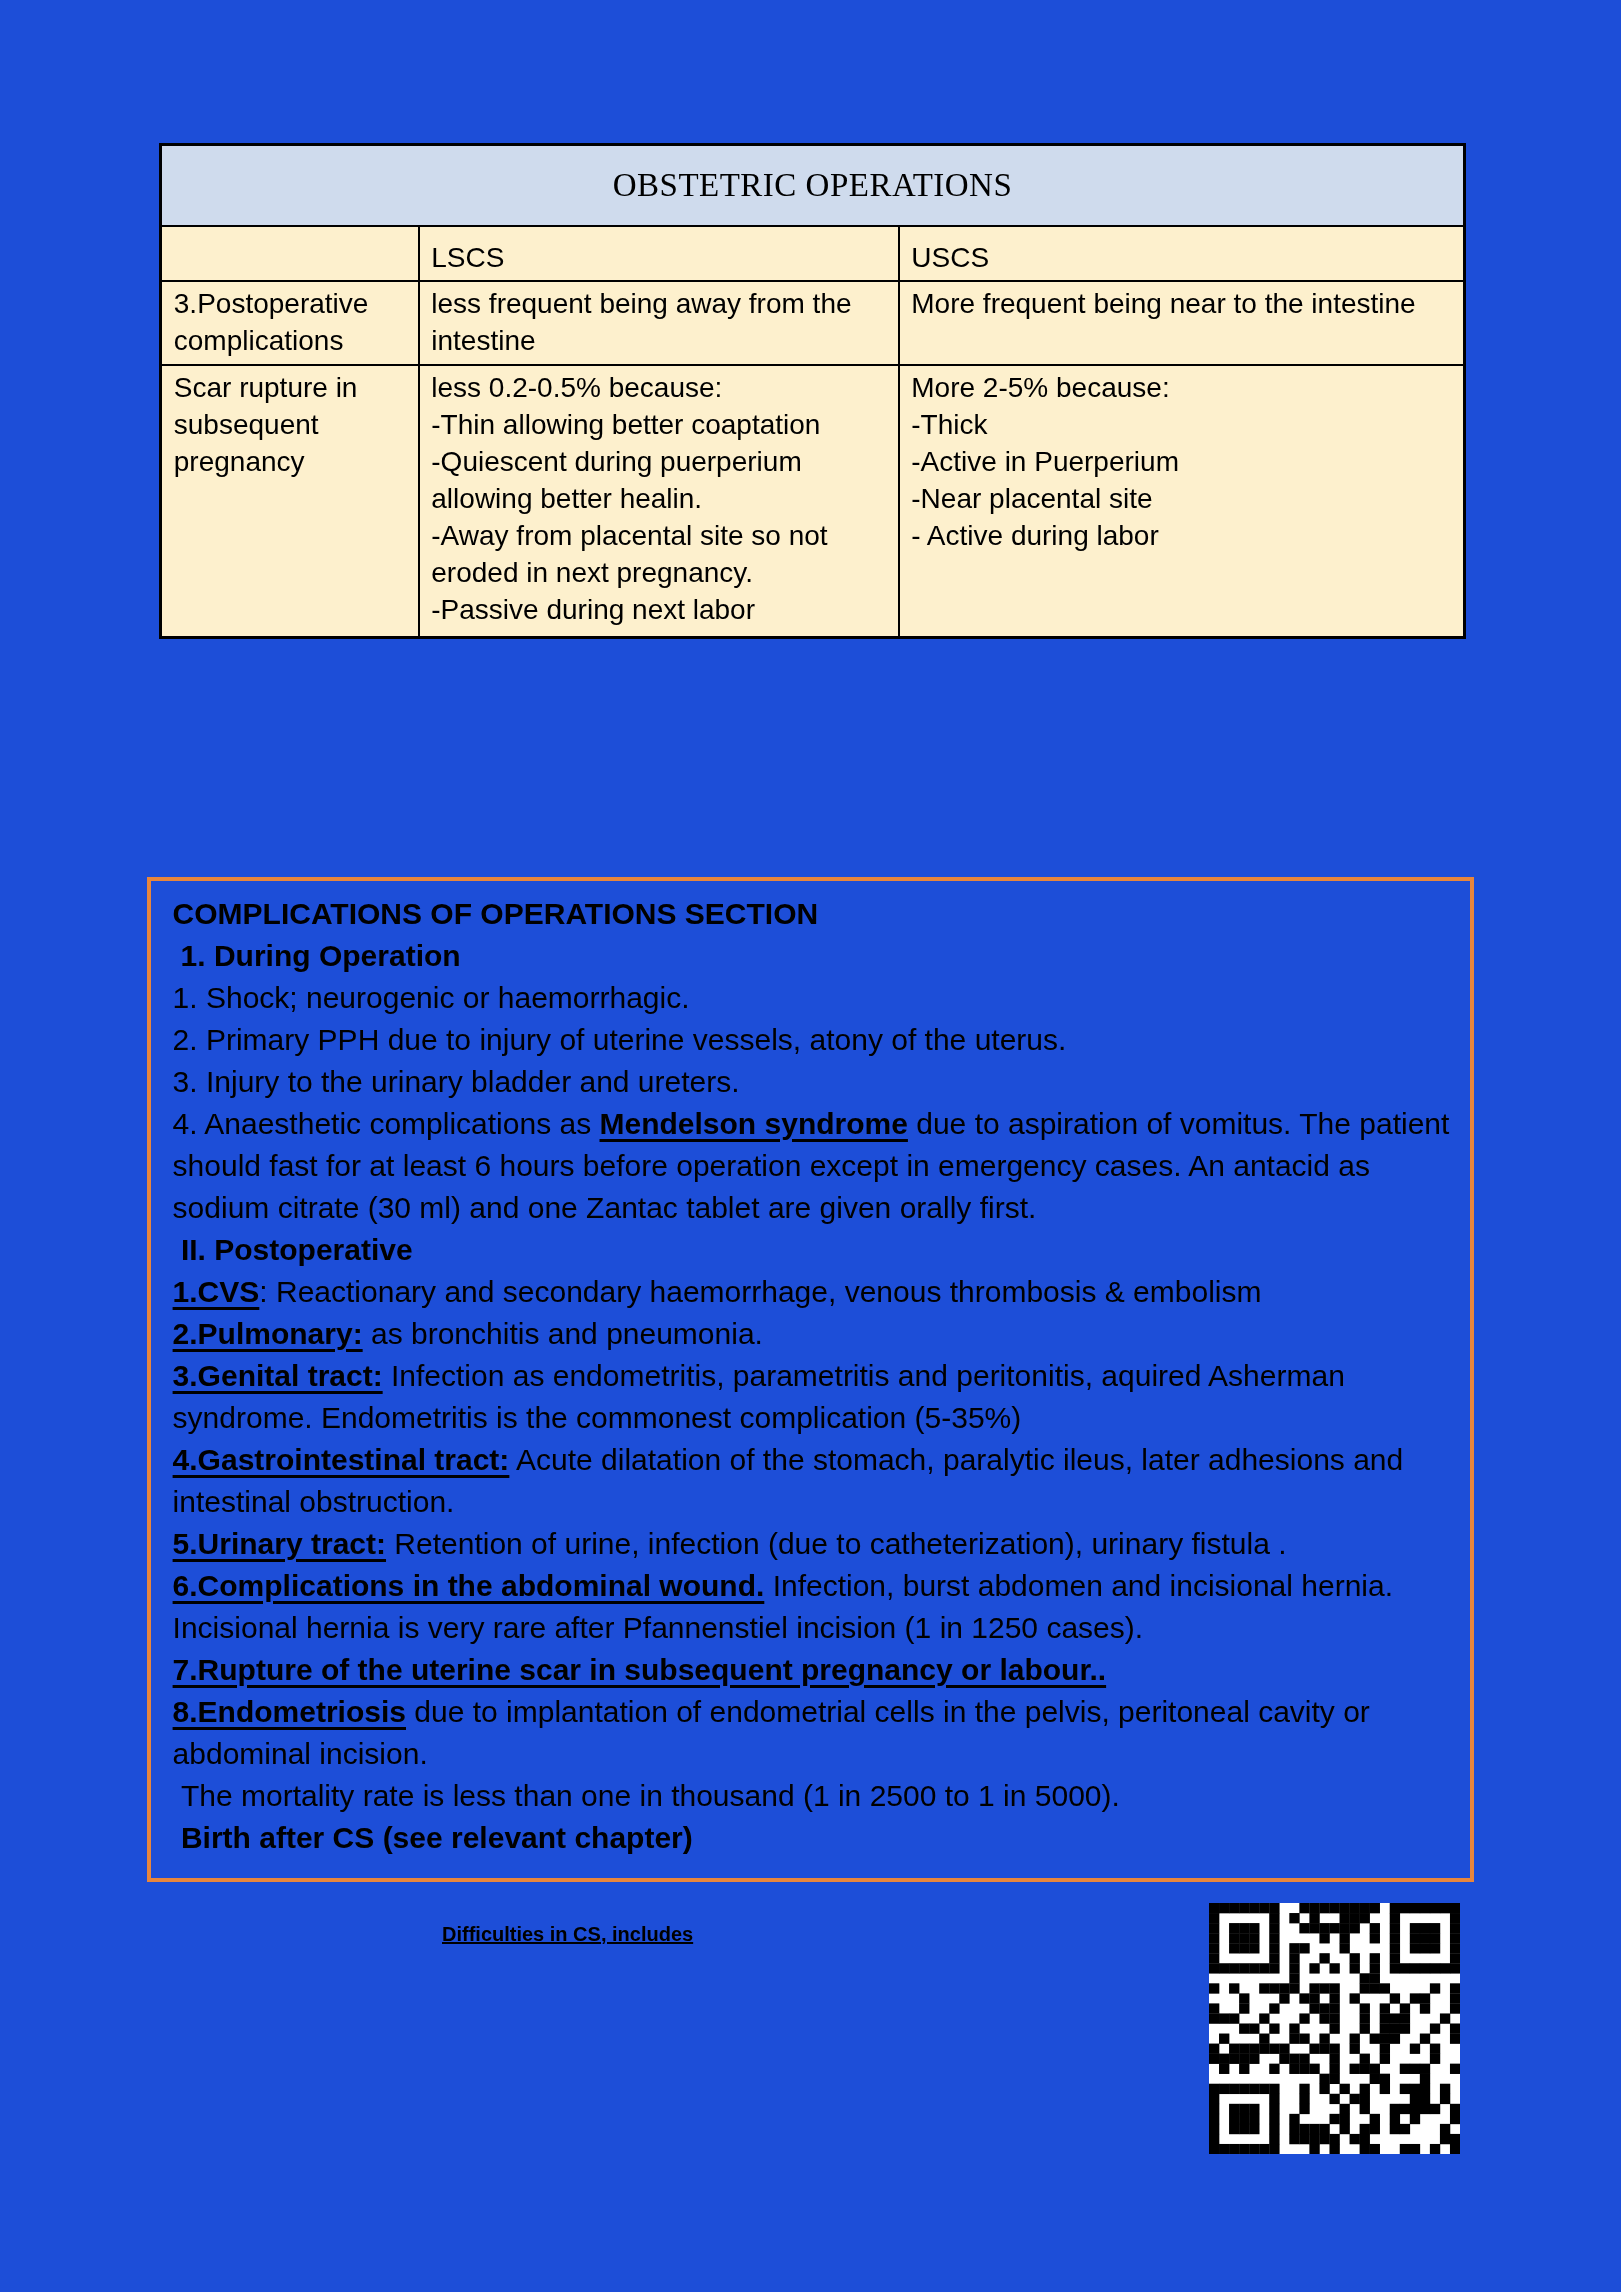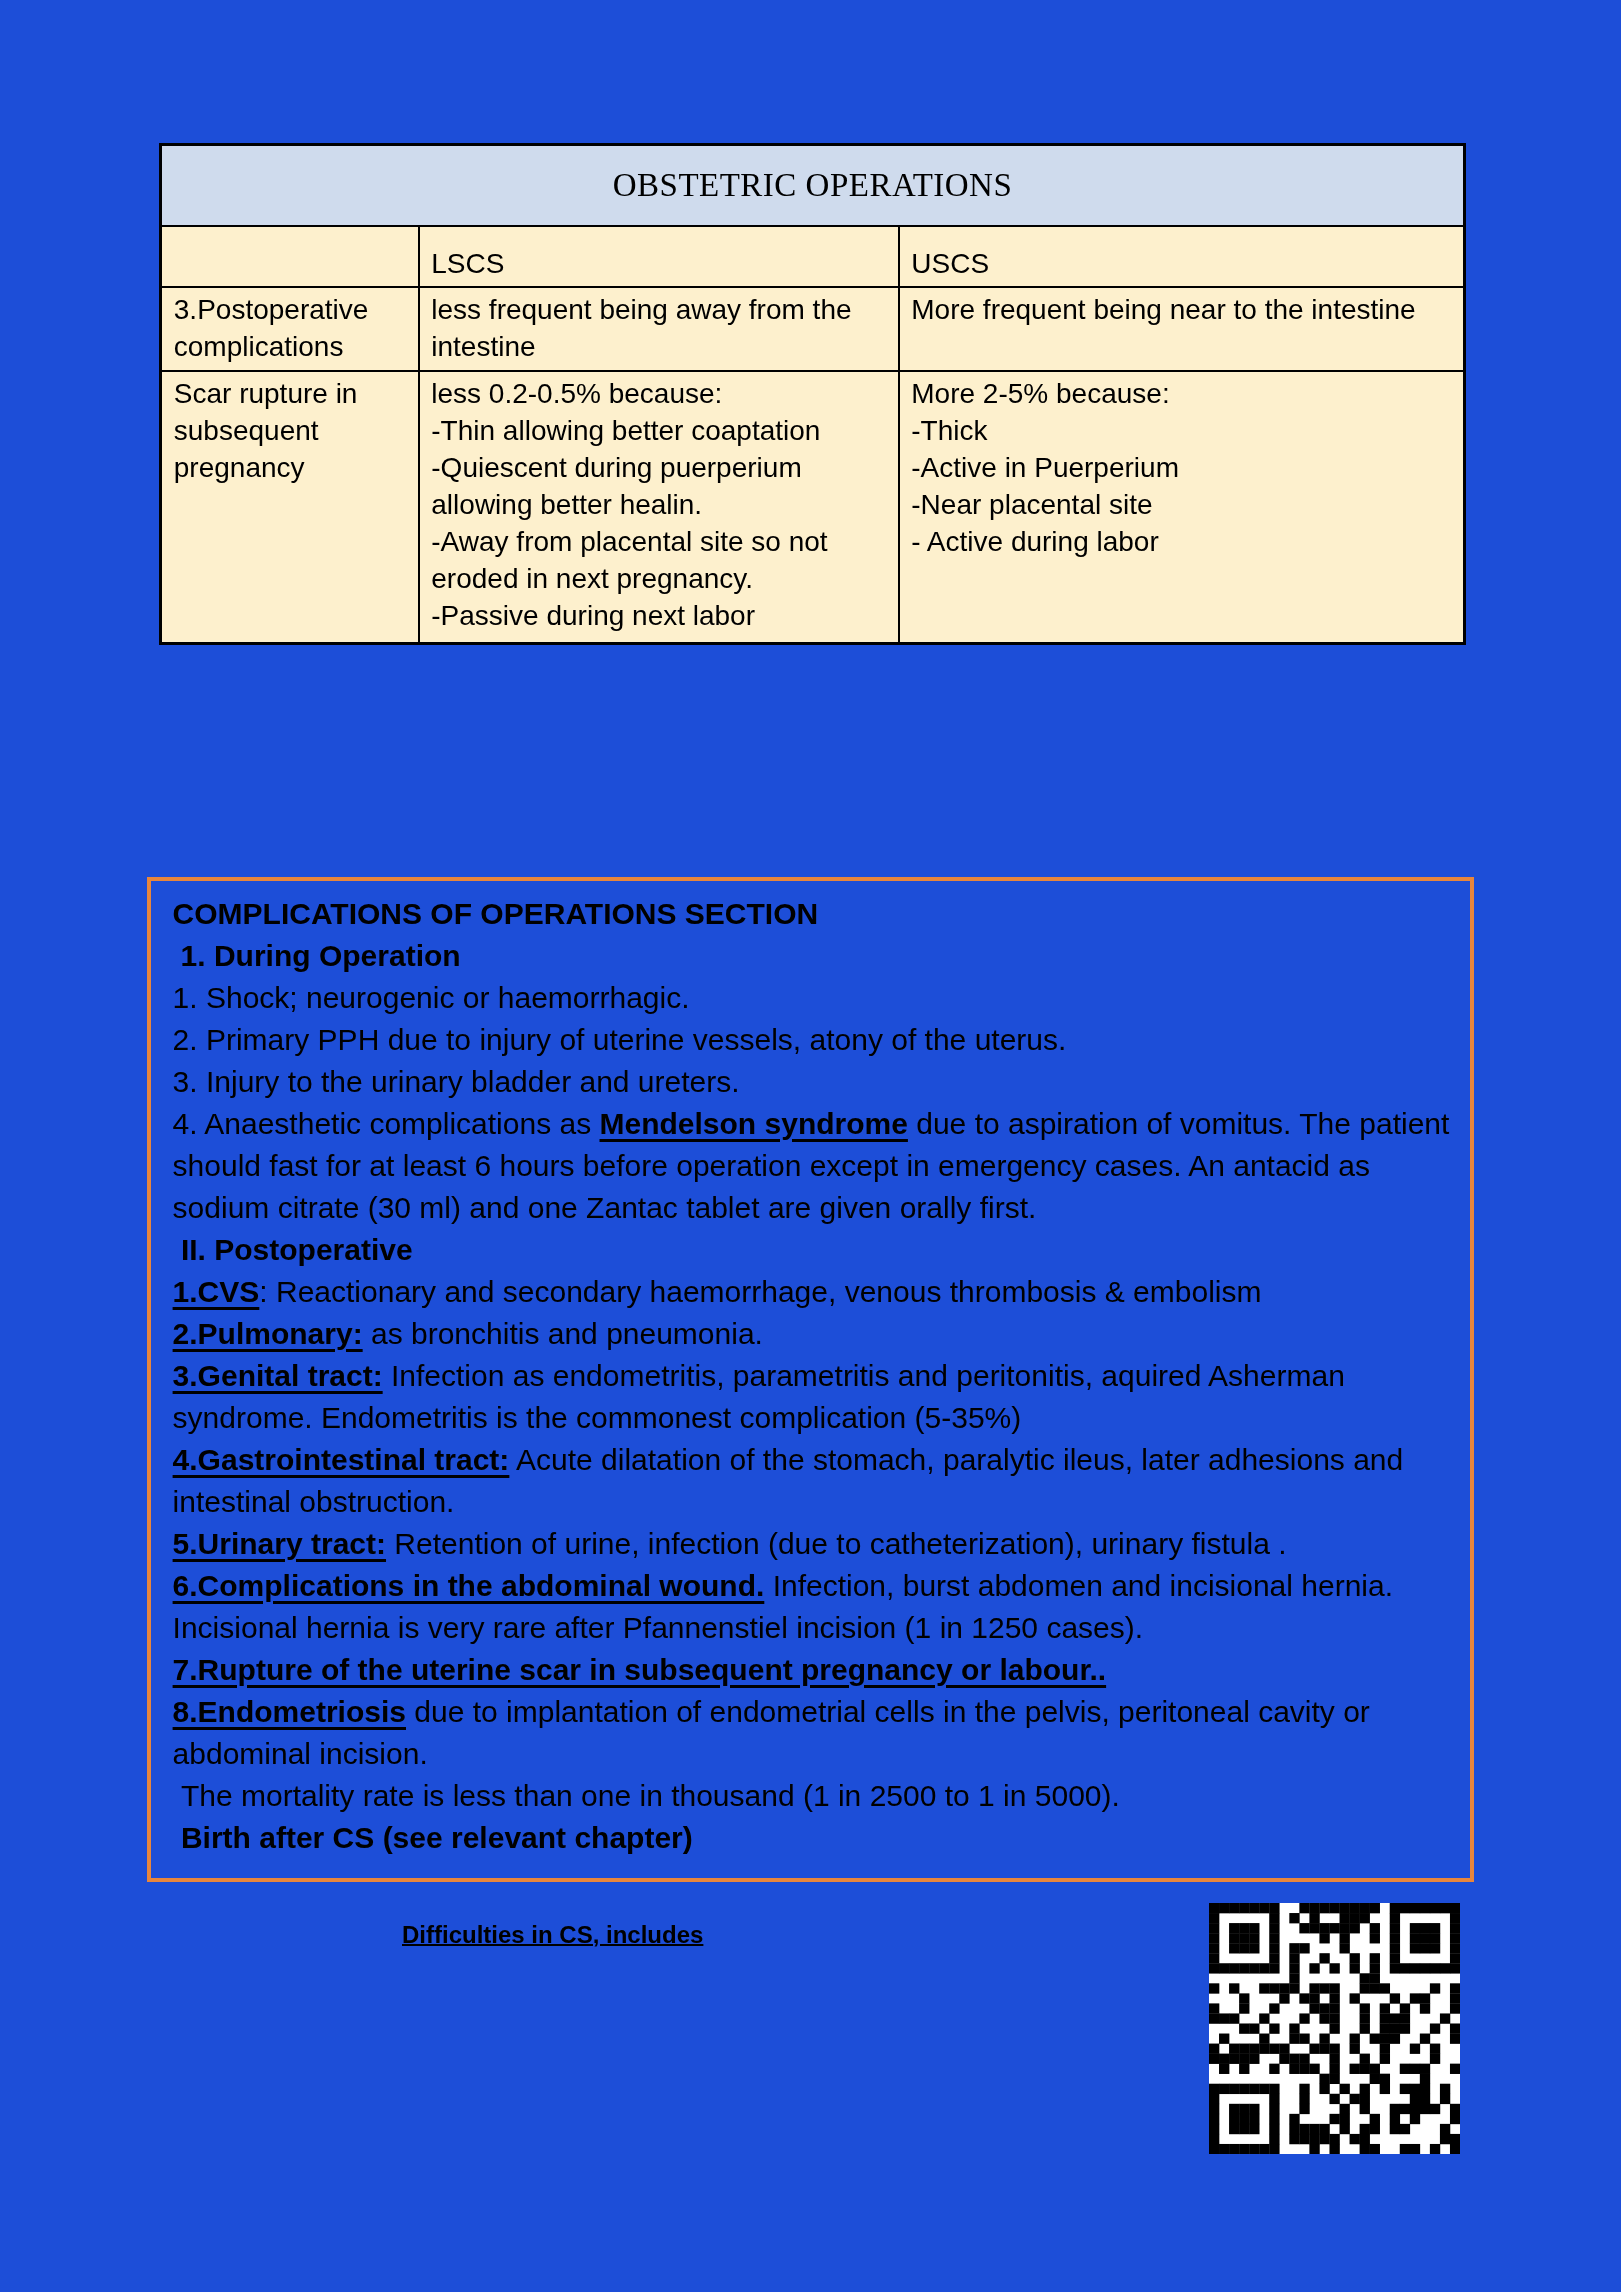--- a/index.html
+++ b/index.html
@@ -28,21 +28,21 @@
     word-wrap:break-word;
   }
   .cmp-table td.title-cell{
     background:#cfdbed;
     text-align:center;vertical-align:middle;
     font-family:"Liberation Serif",serif;
     font-size:33px;letter-spacing:0.5px;
     height:79px;padding:0;
     white-space:normal;
   }
-  .cmp-table tr.colhead td{height:39px;padding-top:18px;padding-bottom:2px;}
+  .cmp-table tr.colhead td{height:39px;padding-top:12px;padding-bottom:2px;}
   .cmp-table .c1{width:258px;}
   .cmp-table .c2{width:480px;}
   .cmp-table .c3{width:566px;}
   .cmp-table{border:3.9px solid #000;}
 
   
   .box{
     position:absolute;left:147px;top:877px;width:1327px;height:1005px;
     box-sizing:border-box;
     border:4.9px solid #e8863c;
@@ -54,22 +54,22 @@
     text-decoration:underline;
     text-decoration-thickness:2.9px;
     text-underline-offset:4.9px;
   }
 
   
   .difficulties{
     position:absolute;left:402px;top:1917px;width:745px;
   }
   .difficulties .dif-head{
-    font-weight:bold;font-size:24px;line-height:35px;
-    text-decoration:underline;text-decoration-thickness:2px;
+    font-weight:bold;font-size:20px;line-height:35px;
+    text-decoration:underline;text-decoration-thickness:2px;margin-left:40px;
   }
   .difficulties .dif-body{
     font-style:italic;font-size:27.4px;line-height:36px;
     margin-top:2px;
   }
 
   
   .qr{
     position:absolute;left:1209px;top:1903px;width:251px;height:251px;
   }

